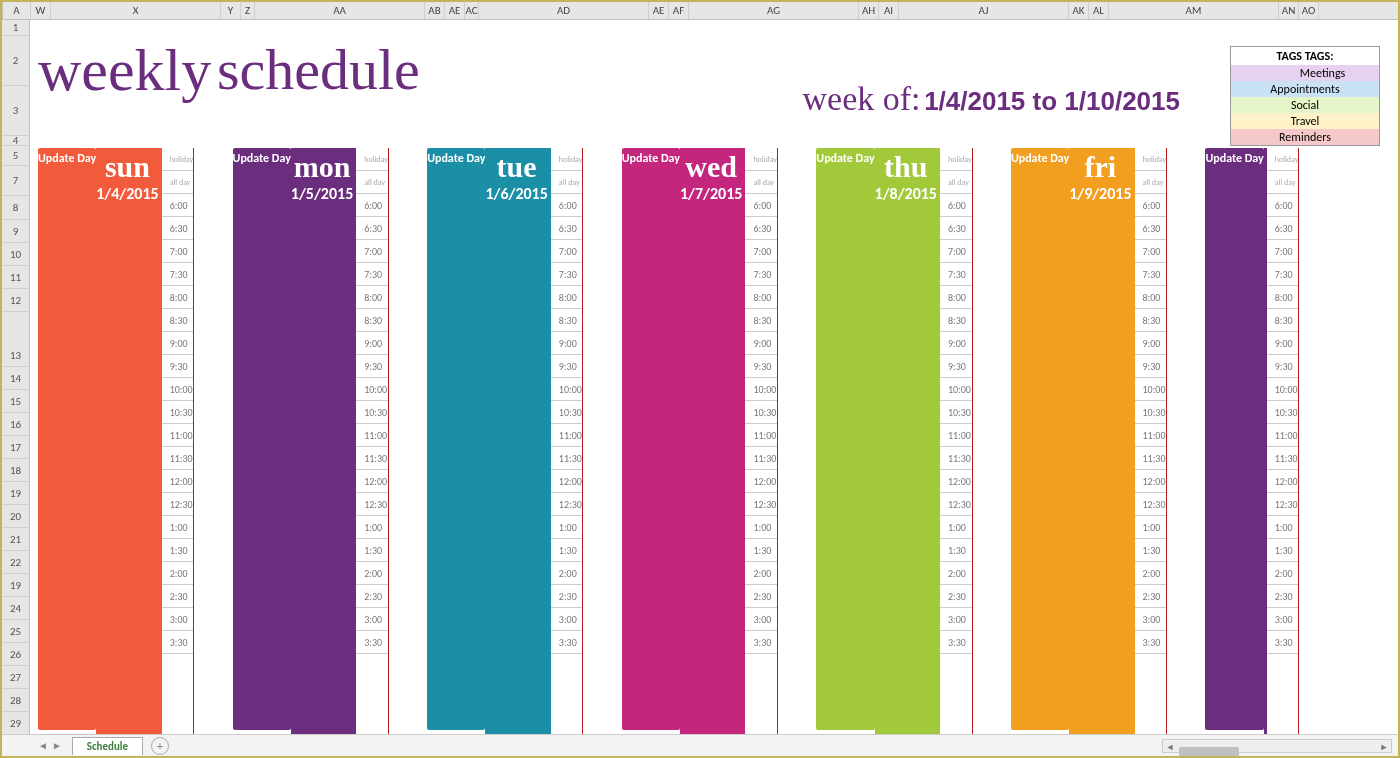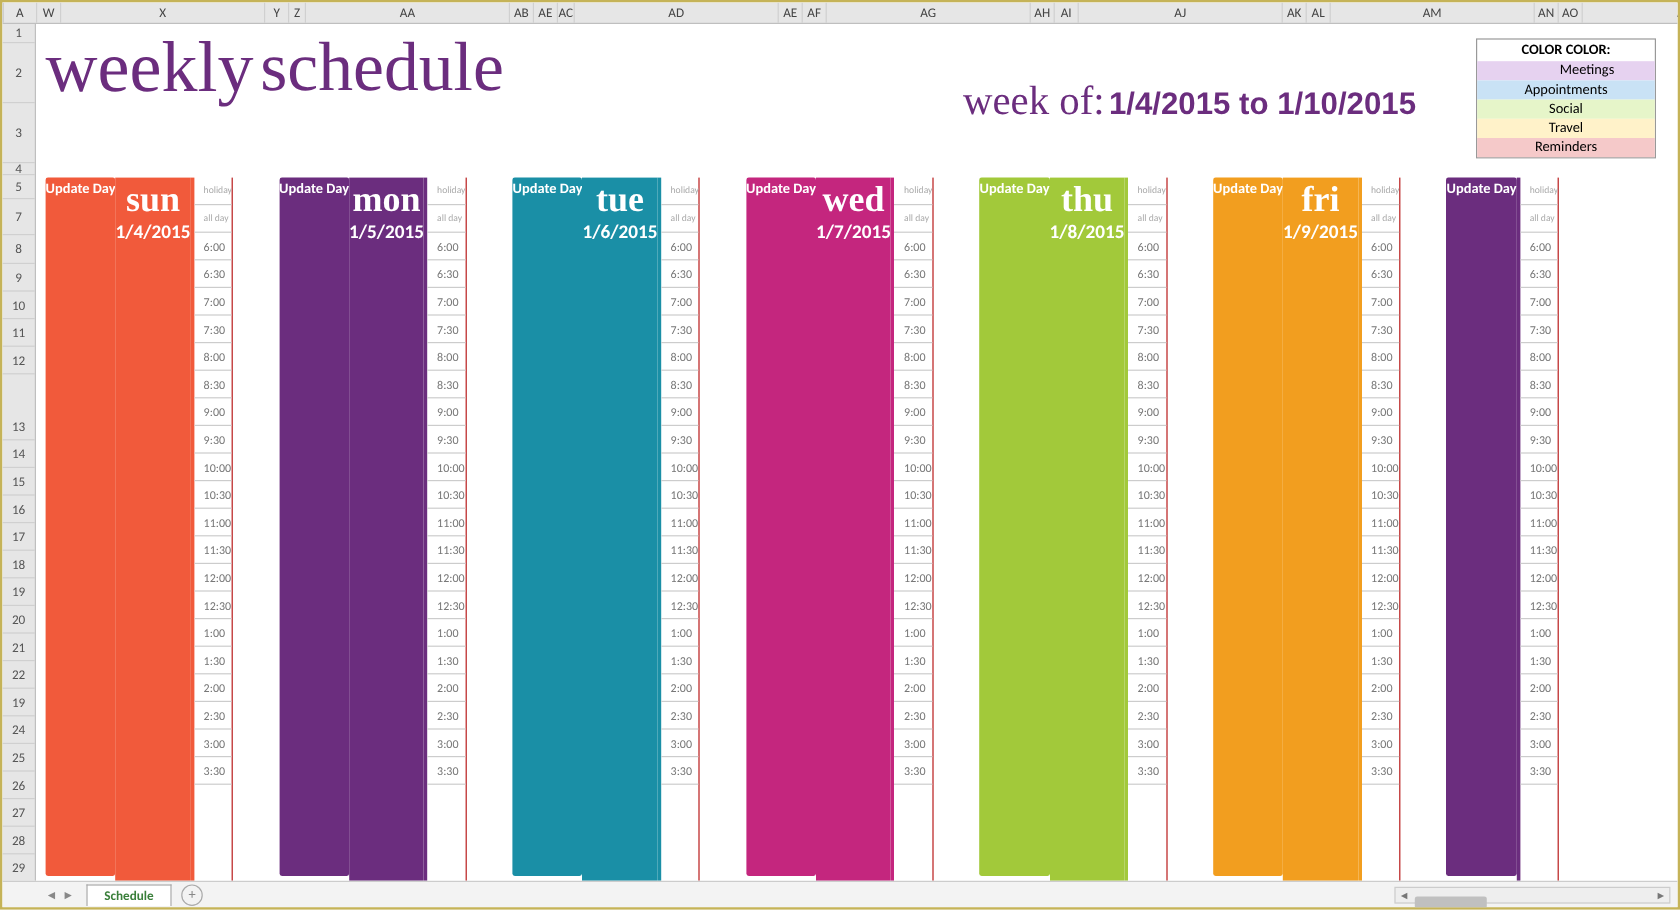--- a/index.html
+++ b/index.html
@@ -9,21 +9,21 @@
   .col-headers { display: flex; height: 18px; background: #e6e6e6; border-bottom: 1px solid #bfbfbf; font-size: 11px; color: #555; }
   .col-sel { width: 28px; border-right: 1px solid #bfbfbf; background: #e6e6e6; text-align: center; }
   .col-h { border-right: 1px solid #d0d0d0; text-align: center; line-height: 18px; color: #444; }
 
   .grid-body { display: flex; height: calc(100% - 18px - 22px); }
   .row-headers { width: 28px; background: #e6e6e6; border-right: 1px solid #bfbfbf; }
   .row-h { border-bottom: 1px solid #d0d0d0; font-size: 11px; color: #555; text-align: center; line-height: 1; display:flex; align-items:center; justify-content:center;}
   .sheet { flex: 1; position: relative; background: #fff; }
 
   
-  .title-wrap { position: absolute; left: 8px; top: 6px; right: 8px; height: 126px; }
+  .title-wrap { position: absolute; left: 8px; top: 20px; right: 8px; height: 126px; }
   .title-weekly { font-family: "Brush Script MT", cursive; font-size: 60px; color: #6b2d7e; display: inline-block; vertical-align: middle; line-height:1;}
   .title-schedule { font-family: Georgia, serif; font-size: 58px; color: #6b2d7e; font-weight: 300; display: inline-block; margin-left: 2px; vertical-align: middle; line-height:1;}
   .weekof-wrap { position: absolute; right: 210px; top: 40px; }
   .weekof-label { font-family: "Brush Script MT", cursive; font-size: 34px; color: #6b2d7e; }
   .weekof-val { font-family: Arial, sans-serif; font-size: 26px; color: #6b2d7e; font-weight: 700; }
 
   
   .legend { position: absolute; right: 10px; top: 6px; width: 150px; border: 1px solid #999; font-size: 12px; text-align: center; }
   .legend-title { font-weight: 700; padding: 2px 0; }
   .lg { padding: 1px 0; }
@@ -139,21 +139,21 @@
     <div class="title-wrap">
       <span class="title-weekly">weekly</span>
       <span class="title-schedule">schedule</span>
 
       <div class="weekof-wrap">
         <span class="weekof-label">week of:</span>
         <span class="weekof-val">1/4/2015 to 1/10/2015</span>
       </div>
 
       <div class="legend">
-        <div class="legend-title">COLOR COLOR:</div>
+        <div class="legend-title">TAGS TAGS:</div>
         <div class="lg lg-meetings">Meetings</div>
         <div class="lg lg-appts">Appointments</div>
         <div class="lg lg-social">Social</div>
         <div class="lg lg-travel">Travel</div>
         <div class="lg lg-reminders">Reminders</div>
       </div>
     </div>
 
     <div class="days" id="days">
         <div class="daycol c-sun">

